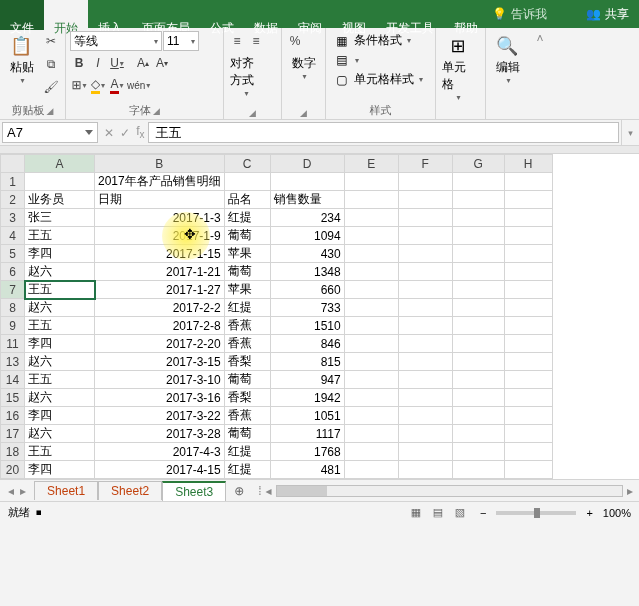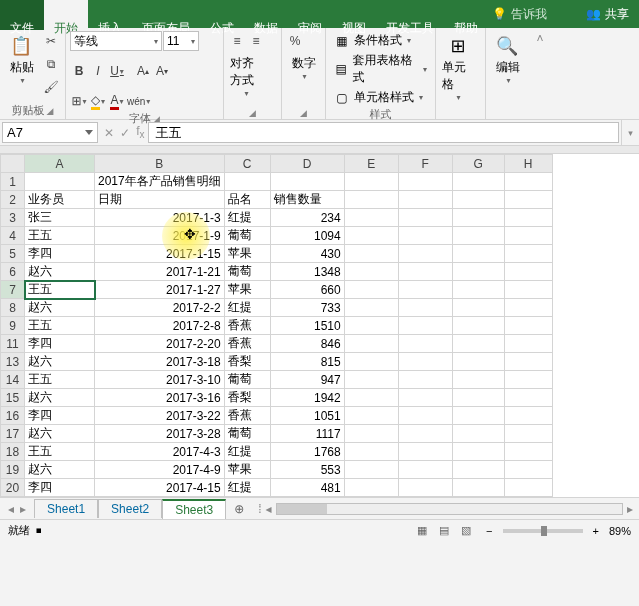--- a/index.html
+++ b/index.html
@@ -49,21 +49,21 @@
 .grid .colh.sel, .grid .rowh.sel { background: #d2e3d5; }
 .grid td { padding: 0 3px; }
 .grid td.r { text-align: right; }
 .grid td.sel { outline: 2px solid #217346; outline-offset: -1px; background: white; }
 .highlight { position: absolute; width: 48px; height: 48px; border-radius: 50%; background: radial-gradient(circle, rgba(255,240,80,0.95) 0%, rgba(255,240,80,0.3) 70%, transparent 100%); pointer-events: none; }
 .cursor { position: absolute; font-size: 14px; color: black; }
 
 
 .sheet-bar { height: 22px; background: #f3f3f3; border-top: 1px solid #d4d4d4; display: flex; align-items: center; font-size: 12px; }
 .sheet-nav { display: flex; gap: 6px; padding: 0 8px; color: #888; }
-.sheet-tab { padding: 2px 12px; border: 1px solid #c0c0c0; border-bottom: none; background: #f3f3f3; color: #0369a1; }
+.sheet-tab { padding: 2px 12px; border: 1px solid #c0c0c0; border-bottom: none; background: #f3f3f3; color: #c2410c; }
 .sheet-tab.active { background: white; border-top: 2px solid #2a7a3a; color: #2a7a3a; }
 .sheet-add { padding: 0 8px; color: #666; }
 .hscroll-stub { flex: 1; display: flex; align-items: center; gap: 4px; margin: 0 6px; }
 .hscroll-track { flex: 1; height: 12px; border: 1px solid #c0c0c0; background: #eee; position: relative; }
 .hscroll-thumb { position: absolute; left: 0; top: 0; bottom: 0; width: 50px; background: #cdcdcd; }
 
 .status { height: 22px; background: #f3f3f3; border-top: 1px solid #d4d4d4; display: flex; align-items: center; font-size: 11px; }
 .status-left { padding: 0 8px; display: flex; gap: 6px; align-items: center; }
 .status-right { margin-left: auto; display: flex; align-items: center; gap: 10px; padding: 0 8px; }
 .view-btns { display: flex; gap: 2px; }
@@ -118,21 +118,21 @@
           </div>
       </div>
     </div>
     <div class="group-label">
         <span>剪贴板</span>
         <span class="launcher">◢</span>
       </div>
   </div>
 
   <div class="group" style="width:158px">
-    <div class="group-body" style="flex-direction:column;gap:10px;align-items:stretch">
+    <div class="group-body" style="flex-direction:column;gap:2px;align-items:stretch">
       <div class="small-row">
         <div class="combo" style="width:92px">
             <span>等线</span>
             <span style="margin-left:auto" class="dd">▾</span>
           </div>
         <div class="combo" style="width:36px">
             <span>11</span>
             <span style="margin-left:auto" class="dd">▾</span>
           </div>
       </div>
@@ -200,21 +200,20 @@
 
   <div class="group" style="width:110px">
     <div class="group-body" style="flex-direction:column;gap:1px">
       <div class="ribbon-item">
           <span class="ico">▦</span>
           <span>条件格式</span>
           <span class="dd">▾</span>
         </div>
       <div class="ribbon-item">
           <span class="ico">▤</span>
-          <span>套用表格格式</span>
           <span class="dd">▾</span>
         </div>
       <div class="ribbon-item">
           <span class="ico">▢</span>
           <span>单元格样式</span>
           <span class="dd">▾</span>
         </div>
     </div>
     <div class="group-label">
         <span>样式</span>
@@ -388,21 +387,21 @@
           <td class="">香蕉</td>
           <td class="r">846</td>
           <td class=""></td>
           <td class=""></td>
           <td class=""></td>
           <td class=""></td>
         </tr>
         <tr>
           <th class="rowh">13</th>
           <td class="">赵六</td>
-          <td class="r">2017-3-18</td>
+          <td class="r">2017-3-15</td>
           <td class="">香梨</td>
           <td class="r">815</td>
           <td class=""></td>
           <td class=""></td>
           <td class=""></td>
           <td class=""></td>
         </tr>
         <tr>
           <th class="rowh">14</th>
           <td class="">王五</td>
@@ -446,31 +445,20 @@
           <td class=""></td>
           <td class=""></td>
           <td class=""></td>
         </tr>
         <tr>
           <th class="rowh">18</th>
           <td class="">王五</td>
           <td class="r">2017-4-3</td>
           <td class="">红提</td>
           <td class="r">1768</td>
-          <td class=""></td>
-          <td class=""></td>
-          <td class=""></td>
-          <td class=""></td>
-        </tr>
-        <tr>
-          <th class="rowh">19</th>
-          <td class="">赵六</td>
-          <td class="r">2017-4-9</td>
-          <td class="">苹果</td>
-          <td class="r">553</td>
           <td class=""></td>
           <td class=""></td>
           <td class=""></td>
           <td class=""></td>
         </tr>
         <tr>
           <th class="rowh">20</th>
           <td class="">李四</td>
           <td class="r">2017-4-15</td>
           <td class="">红提</td>
@@ -514,15 +502,15 @@
     <div class="view-btns">
       <div class="view-btn">▦</div>
       <div class="view-btn">▤</div>
       <div class="view-btn">▧</div>
     </div>
     <span>−</span>
     <div class="zoom-slider">
         <div class="zoom-thumb"></div>
       </div>
     <span>+</span>
-    <span>89%</span>
+    <span>100%</span>
   </div>
 </div>
 
 </body></html>

